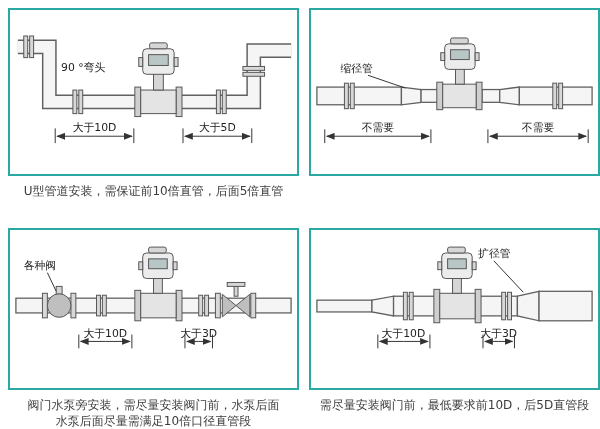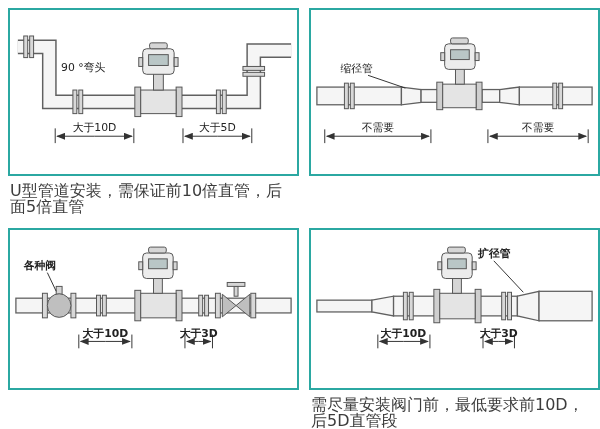--- a/index.html
+++ b/index.html
@@ -11,23 +11,23 @@
   .grid {
     display: grid;
     grid-template-columns: 291px 291px;
     column-gap: 10px;
     padding: 8px;
     border-radius: 15px;
   }
   .cell { display: flex; flex-direction: column; }
   .panel { border: 2px solid #2ba8a2; background: #fff; overflow: hidden; }
   .panel-top { height: 168px; }
-  .panel-bottom { height: 162px; font-weight: bold; }
+  .panel-bottom { height: 162px; }
   .caption {
-    font-size: 16px; color: #3c3c3c;
+    text-align: center; font-size: 12px; color: #3c3c3c;
     line-height: 16px; padding: 7px 2px 0;
   }
   .caption-top { height: 52px; }
   svg { display: block; width: 100%; height: 100%; }
   text { font-family: "DejaVu Sans", "Liberation Sans", sans-serif; }
 </style>
 </head>
 <body>
 
 <div class="grid">
@@ -189,20 +189,24 @@
         <text x="97" y="107" text-anchor="middle" font-size="11" fill="#222">大于10D</text>
         <g stroke="#333" stroke-width="1">
           <line x1="178" y1="105" x2="178" y2="119"></line>
           <line x1="206" y1="105" x2="206" y2="119"></line>
           <line x1="192" y1="112" x2="180" y2="112" marker-end="url(#ar3)"></line>
           <line x1="192" y1="112" x2="204" y2="112" marker-end="url(#ar3)"></line>
         </g>
         <text x="192" y="107" text-anchor="middle" font-size="11" fill="#222">大于3D</text>
       </svg>
     </div>
+    <div class="caption">
+      <div>阀门水泵旁安装，需尽量安装阀门前，水泵后面</div>
+      <div>水泵后面尽量需满足10倍口径直管段</div>
+    </div>
   </div>
 
   <div class="cell">
     <div class="panel panel-bottom">
       <svg viewBox="0 0 292 158">
         <defs>
           <marker id="ar4" markerWidth="9" markerHeight="7" refX="8" refY="3.5" orient="auto">
             <path d="M0,0 L9,3.5 L0,7 Z" fill="#333"></path>
           </marker>
         </defs>

